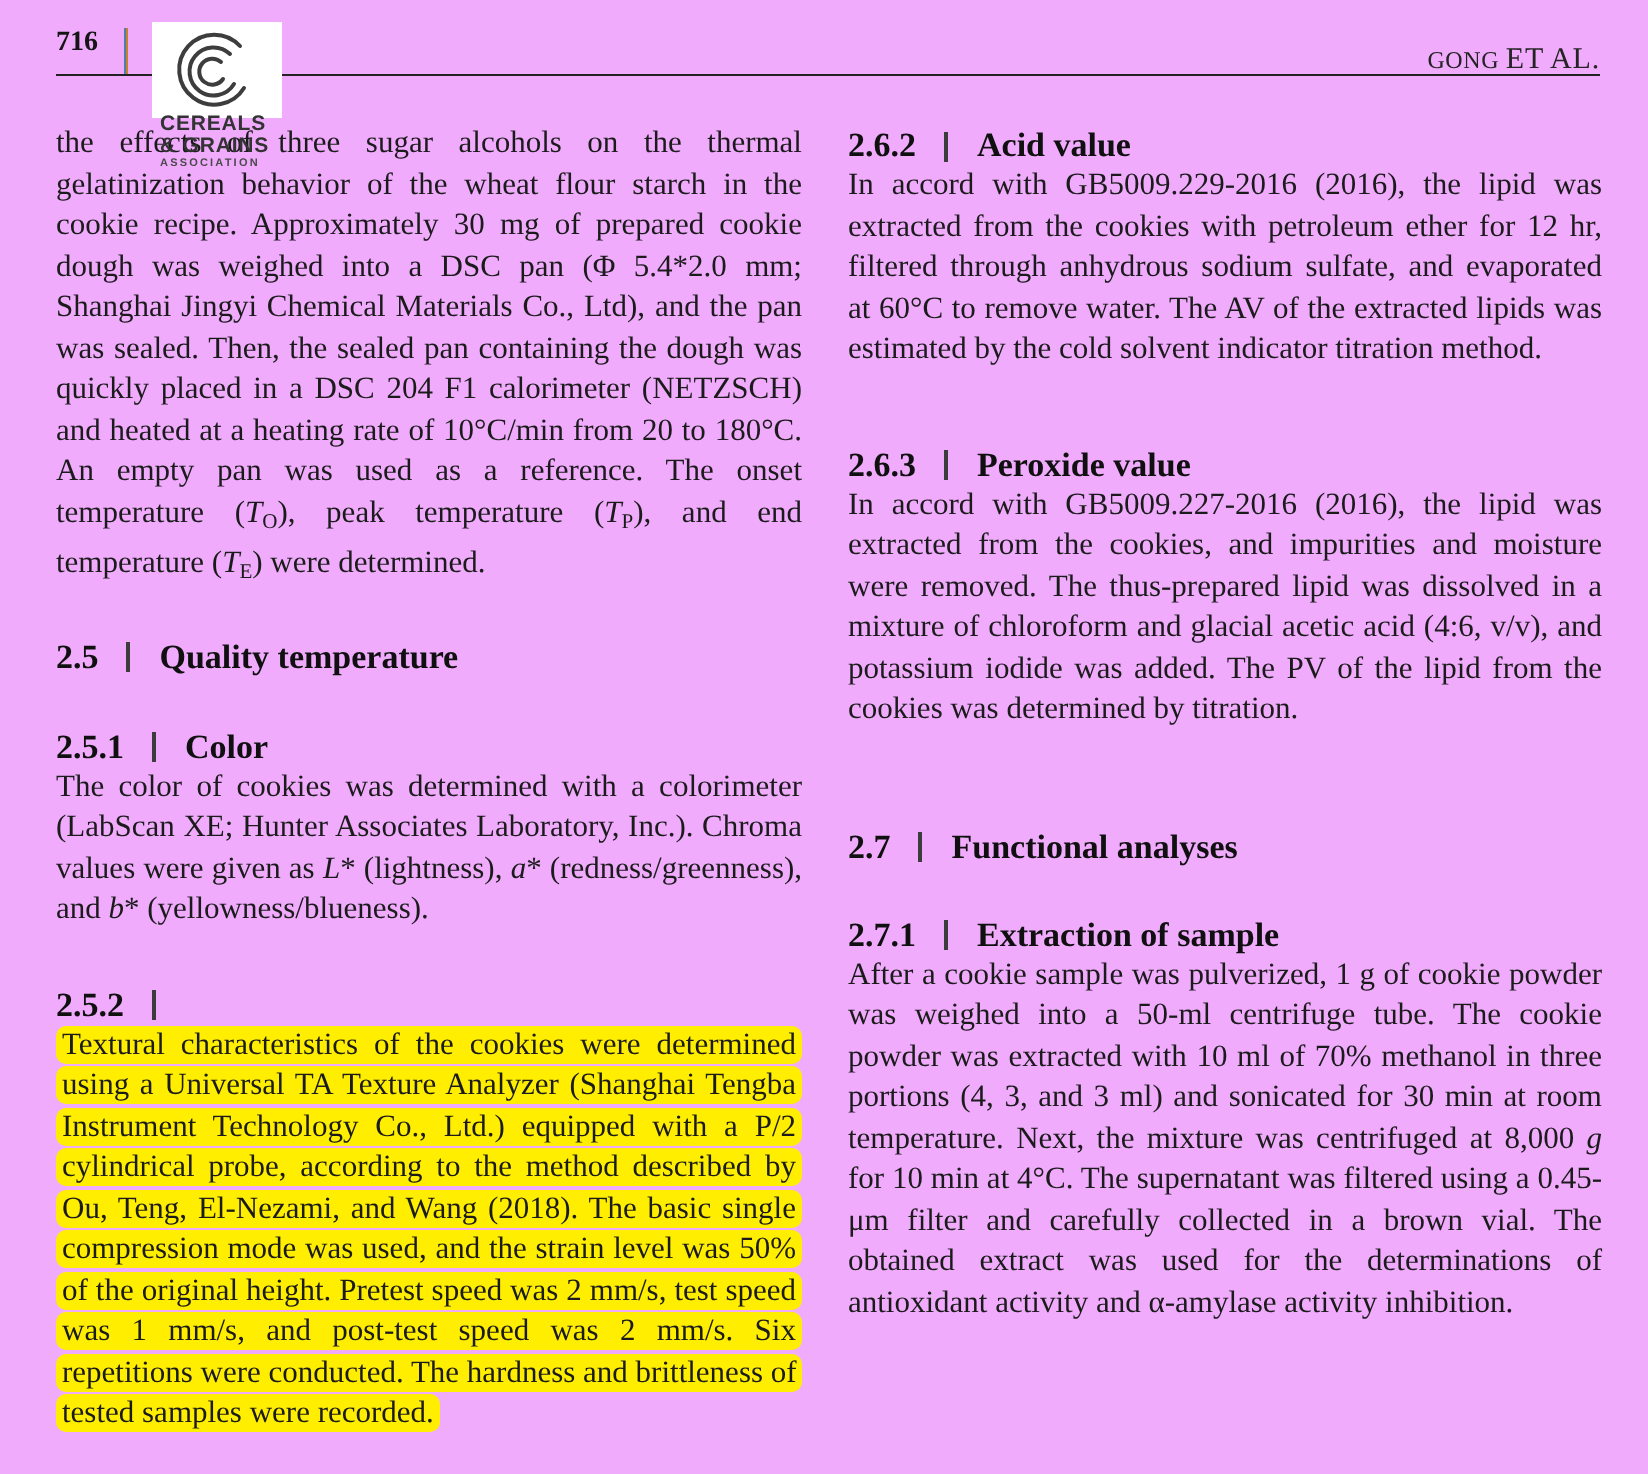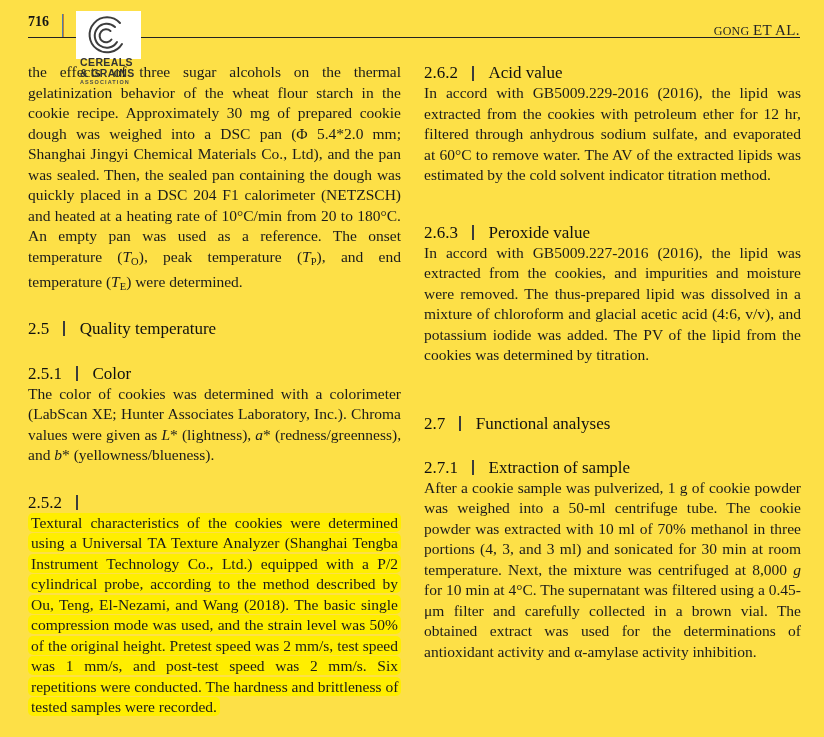--- a/index.html
+++ b/index.html
@@ -1,20 +1,20 @@
 <!DOCTYPE html>
 <html lang="en"><head>
 <meta charset="utf-8">
 <title>Journal Page 716</title>
 <style>
   html,body{margin:0;padding:0;background:#ffffff;}
   .page{
     position:relative;
     width:824px;height:737px;
-    background:#fde047;
+    background:#f0abfc;
     overflow:hidden;
     font-family:"Liberation Serif", serif;
     color:#1b1b1b;
   }
   
   .header-rule{
     position:absolute;left:28px;right:24px;top:37px;
     border-top:1.6px solid #222;
   }
   .page-number{
@@ -58,21 +58,21 @@
   .sub{font-size:68%;vertical-align:-3px;}
   .hl{
     padding:1px 3px;
     border-radius:5px;
     -webkit-box-decoration-break:clone;
     box-decoration-break:clone;
   }
   
   .sec-head{
     display:flex;align-items:center;
-    font-weight:normal;font-size:17px;color:#101010;
+    font-weight:bold;font-size:17px;color:#101010;
     line-height:21px;
   }
   .sec-pipe{
     width:1.5px;height:15px;background:#3c3c3c;
     margin:1px 15px 0 14px;flex:0 0 auto;
   }
   
   .m-h25{margin-top:20px;text-align:center;}
   .m-h251{margin-top:24px;}
   .m-pcolor{margin-top:20px;}

